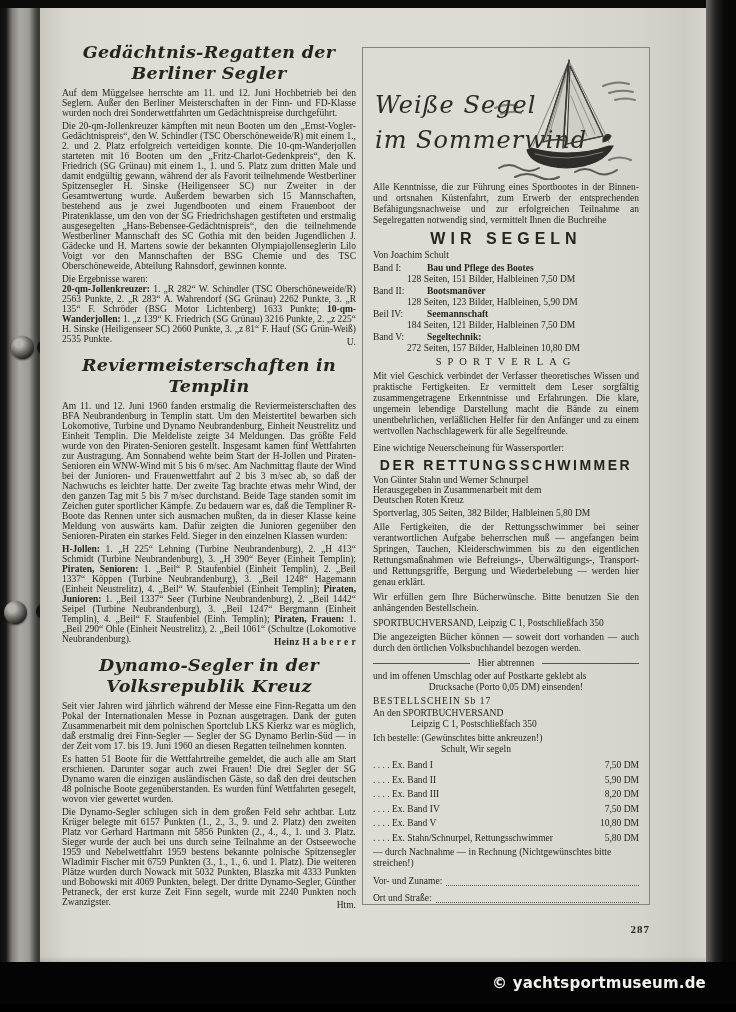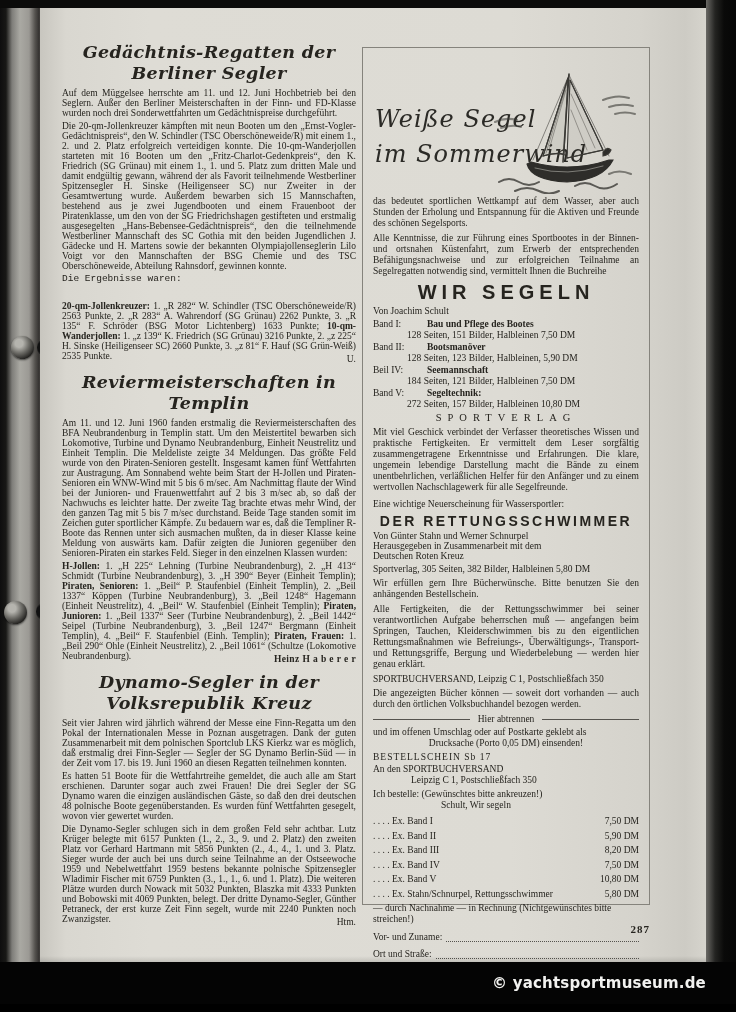--- a/index.html
+++ b/index.html
@@ -30,29 +30,29 @@
   .leftcol{position:absolute;left:22px;top:34px;width:294px;}
   .headline{font-family:"DejaVu Serif",serif;font-style:italic;font-weight:bold;
          font-size:17.5px;line-height:21px;text-align:center;letter-spacing:.3px;margin:0 0 4px;}
   .headline.mt{margin-top:8px;}
   .p{font-size:9.5px;line-height:10px;text-align:justify;margin:0 0 3px;}
   .p b{font-weight:bold;}
   .byline{font-size:9.5px;text-align:right;margin:-10px 0 3px;}
   .byline.bold{font-weight:bold;letter-spacing:.4px;}
   
   .adbox{position:absolute;left:322px;top:39px;width:288px;height:858px;box-sizing:border-box;
-         border:1px solid #85837c;padding:20px 10px 6px 10px;}
+         border:1px solid #85837c;padding:6px 10px 6px 10px;}
   .ad-head{position:relative;height:128px;}
   .script{position:absolute;left:2px;top:34px;font-family:"DejaVu Serif",serif;font-style:italic;
          font-weight:400;font-size:24px;line-height:35px;letter-spacing:1px;color:#2b2a26;white-space:nowrap;}
   .boat{position:absolute;right:-2px;top:2px;}
   .ad-p{font-size:9.5px;line-height:11px;text-align:justify;margin:0 0 4px;}
   .ad-center{text-align:center;}
   .sans-title{font-family:"Liberation Sans",sans-serif;font-weight:bold;text-align:center;
-         font-size:20px;letter-spacing:5px;margin:3px 0 2px;}
+         font-size:16px;letter-spacing:5px;margin:3px 0 2px;}
   .sans-title.small{font-size:14px;letter-spacing:2.5px;margin:4px 0 2px;}
   .ad-author{font-size:9.5px;text-align:left;margin:0 0 3px;}
   .band-row{display:flex;font-size:9.5px;line-height:11px;}
   .band-label{width:54px;flex-shrink:0;}
   .band-title{font-weight:bold;}
   .band-details{margin-left:34px;font-size:9.5px;line-height:11px;margin-bottom:1px;}
   .publisher{font-size:10.5px;letter-spacing:6px;text-align:center;margin:2px 0 4px;}
   .lead-note{font-size:9.5px;margin:6px 0 3px;}
   .plain{font-size:9.5px;line-height:11px;margin:0 0 3px;}
   .cut{display:flex;align-items:center;font-size:9.5px;margin:2px 0 3px;}
@@ -75,21 +75,21 @@
   <div class="screw-shadow" style="left:37px;top:339px;width:13px;height:17px;"></div>
   <div class="screw" style="left:4px;top:601px;width:23px;height:23px;"></div>
   <div class="screw-shadow" style="left:36px;top:603px;width:13px;height:17px;"></div>
 
   <div class="paper">
 
     <div class="leftcol">
       <h2 class="headline">Gedächtnis-Regatten der Berliner Segler</h2>
       <p class="p">Auf dem Müggelsee herrschte am 11. und 12. Juni Hochbetrieb bei den Seglern. Außer den Berliner Meisterschaften in der Finn- und FD-Klasse wurden noch drei Sonderwettfahrten um Gedächtnispreise durchgeführt.</p>
       <p class="p">Die 20-qm-Jollenkreuzer kämpften mit neun Booten um den „Ernst-Vogler-Gedächtnispreis“, den W. Schindler (TSC Oberschöneweide/R) mit einem 1., 2. und 2. Platz erfolgreich verteidigen konnte. Die 10-qm-Wanderjollen starteten mit 16 Booten um den „Fritz-Charlot-Gedenkpreis“, den K. Friedrich (SG Grünau) mit einem 1., 1. und 5. Platz zum dritten Male und damit endgültig gewann, während der als Favorit teilnehmende Westberliner Spitzensegler H. Sinske (Heiligenseer SC) nur Zweiter in der Gesamtwertung wurde. Außerdem bewarben sich 15 Mannschaften, bestehend aus je zwei Jugendbooten und einem Frauenboot der Piratenklasse, um den von der SG Friedrichshagen gestifteten und erstmalig ausgesegelten „Hans-Bebensee-Gedächtnispreis“, den die teilnehmende Westberliner Mannschaft des SC Gothia mit den beiden Jugendlichen J. Gädecke und H. Martens sowie der bekannten Olympiajollenseglerin Lilo Voigt vor den Mannschaften der BSG Chemie und des TSC Oberschöneweide, Abteilung Rahnsdorf, gewinnen konnte.</p>
-      <p class="p" style="margin-bottom:17px;font-family:Liberation Mono, monospace;">Die Ergebnisse waren:</p>
+      <p class="p" style="margin-bottom:0;">Die Ergebnisse waren:</p>
       <p class="p">
         <b>20-qm-Jollenkreuzer:</b>
         <span>1. „R 282“ W. Schindler (TSC Oberschöneweide/R) 2563 Punkte, 2. „R 283“ A. Wahrendorf (SG Grünau) 2262 Punkte, 3. „R 135“ F. Schröder (BSG Motor Lichtenberg) 1633 Punkte;</span>
         <b>10-qm-Wanderjollen:</b>
         <span>1. „z 139“ K. Friedrich (SG Grünau) 3216 Punkte, 2. „z 225“ H. Sinske (Heiligenseer SC) 2660 Punkte, 3. „z 81“ F. Hauf (SG Grün-Weiß) 2535 Punkte.</span>
       </p>
       <div class="byline">U.</div>
 
       <h2 class="headline mt">Reviermeisterschaften in Templin</h2>
       <p class="p">Am 11. und 12. Juni 1960 fanden erstmalig die Reviermeisterschaften des BFA Neubrandenburg in Templin statt. Um den Meistertitel bewarben sich Lokomotive, Turbine und Dynamo Neubrandenburg, Einheit Neustrelitz und Einheit Templin. Die Meldeliste zeigte 34 Meldungen. Das größte Feld wurde von den Piraten-Senioren gestellt. Insgesamt kamen fünf Wettfahrten zur Austragung. Am Sonnabend wehte beim Start der H-Jollen und Piraten-Senioren ein WNW-Wind mit 5 bis 6 m/sec. Am Nachmittag flaute der Wind bei der Junioren- und Frauenwettfahrt auf 2 bis 3 m/sec ab, so daß der Nachwuchs es leichter hatte. Der zweite Tag brachte etwas mehr Wind, der den ganzen Tag mit 5 bis 7 m/sec durchstand. Beide Tage standen somit im Zeichen guter sportlicher Kämpfe. Zu bedauern war es, daß die Templiner R-Boote das Rennen unter sich ausmachen mußten, da in dieser Klasse keine Meldung von auswärts kam. Dafür zeigten die Junioren gegenüber den Senioren-Piraten ein starkes Feld. Sieger in den einzelnen Klassen wurden:</p>
@@ -140,21 +140,20 @@
             <path d="M44 98 Q76 107 112 96" stroke="#d8d6cf" stroke-width=".8" opacity=".6"></path>
 
             <path d="M112 82 q4 -6 8 -2 q-2 5 -8 6 Z" fill="#2e2d2a"></path>
 
             <path d="M8 112 q10 -6 20 0 q10 6 20 0 M84 116 q10 -6 20 0 q10 6 22 -2 M24 121 q12 -6 24 0 q10 5 20 0" stroke-width="2" opacity=".8"></path>
             <path d="M118 104 q10 -5 22 0" stroke-width="2" opacity=".6"></path>
           </g>
         </svg>
       </div>
 
-      <p class="ad-p">das bedeutet sportlichen Wettkampf auf dem Wasser, aber auch Stunden der Erholung und Entspannung für die Aktiven und Freunde des schönen Segelsports.</p>
       <p class="ad-p">Alle Kenntnisse, die zur Führung eines Sportbootes in der Binnen- und ortsnahen Küstenfahrt, zum Erwerb der entsprechenden Befähigungsnachweise und zur erfolgreichen Teilnahme an Segelregatten notwendig sind, vermittelt Ihnen die Buchreihe</p>
 
       <div class="sans-title">WIR SEGELN</div>
       <div class="ad-author">Von Joachim Schult</div>
 
       <div>
         <div>
           <div class="band-row">
               <span class="band-label">Band I:</span>
               <span class="band-title">Bau und Pflege des Bootes</span>
@@ -186,22 +185,22 @@
 
       <div class="publisher">SPORTVERLAG</div>
       <p class="ad-p">Mit viel Geschick verbindet der Verfasser theoretisches Wissen und praktische Fertigkeiten. Er vermittelt dem Leser sorgfältig zusammengetragene Erkenntnisse und Erfahrungen. Die klare, ungemein lebendige Darstellung macht die Bände zu einem unentbehrlichen, verläßlichen Helfer für den Anfänger und zu einem wertvollen Nachschlagewerk für alle Segelfreunde.</p>
 
       <div class="lead-note">Eine wichtige Neuerscheinung für Wassersportler:</div>
       <div class="sans-title small">DER RETTUNGSSCHWIMMER</div>
       <div class="ad-author" style="margin-bottom:0;">Von Günter Stahn und Werner Schnurpel</div>
       <div class="ad-author" style="margin-bottom:0;">Herausgegeben in Zusammenarbeit mit dem</div>
       <div class="ad-author">Deutschen Roten Kreuz</div>
       <div class="plain">Sportverlag, 305 Seiten, 382 Bilder, Halbleinen 5,80 DM</div>
+      <p class="ad-p">Alle Fertigkeiten, die der Rettungsschwimmer bei seiner verantwortlichen Aufgabe beherrschen muß — angefangen beim Springen, Tauchen, Kleiderschwimmen bis zu den eigentlichen Rettungsmaßnahmen wie Befreiungs-, Überwältigungs-, Transport- und Rettungsgriffe, Bergung und Wiederbelebung — werden hier genau erklärt.</p>
       <p class="ad-p">Wir erfüllen gern Ihre Bücherwünsche. Bitte benutzen Sie den anhängenden Bestellschein.</p>
-      <p class="ad-p">Alle Fertigkeiten, die der Rettungsschwimmer bei seiner verantwortlichen Aufgabe beherrschen muß — angefangen beim Springen, Tauchen, Kleiderschwimmen bis zu den eigentlichen Rettungsmaßnahmen wie Befreiungs-, Überwältigungs-, Transport- und Rettungsgriffe, Bergung und Wiederbelebung — werden hier genau erklärt.</p>
       <div class="plain">SPORTBUCHVERSAND, Leipzig C 1, Postschließfach 350</div>
       <p class="ad-p">Die angezeigten Bücher können — soweit dort vorhanden — auch durch den örtlichen Volksbuchhandel bezogen werden.</p>
 
       <div class="cut">
         <span class="dash"></span>
         <span class="cut-label">Hier abtrennen</span>
         <span class="dash"></span>
       </div>
 
       <div>

